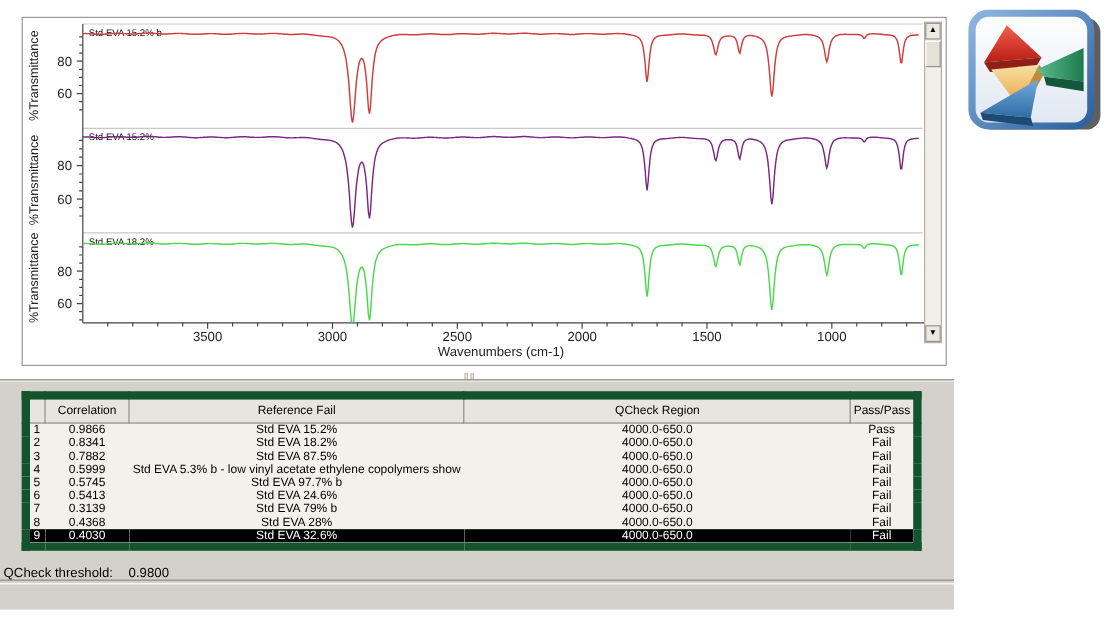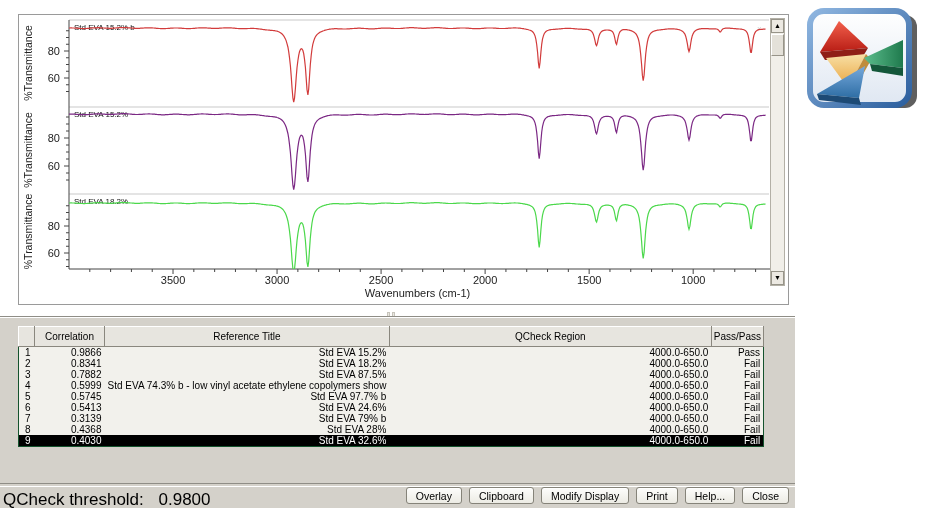--- a/index.html
+++ b/index.html
@@ -40,41 +40,41 @@
   }
   
   .logo{ position:absolute; left:806px; top:8px; width:114px; height:102px; }
   
   .panel{
     position:absolute; left:0; top:316px; width:795px; height:191px;
     background:#d4d1ca; border-top:1px solid #8f8d86; box-shadow:inset 0 1px 0 #ffffff;
   }
   .results-table{
     position:absolute; left:18px; top:9px; border-collapse:collapse;
-    font-size:10px; color:#000; background:#f2f1ec; border:1px solid #14532d;
+    font-size:10px; color:#000; background:#f2f1ec; border:7px solid #14532d;
     table-layout:fixed;
     padding-left:24px;
   }
   .results-table th{
     background:#e7e5df; font-weight:normal; font-size:10px; height:19px;
     border:1px solid; border-color:#ffffff #8a877e #8a877e #ffffff;
     padding:0 2px; overflow:hidden; white-space:nowrap;
   }
   .results-table td{
     height:11px; line-height:11px; padding:0 3px; white-space:nowrap;
-    overflow:hidden; text-align:right;
+    overflow:hidden; text-align:center;
   }
   .results-table td.gutter{ text-align:right; padding-right:4px; }
   .results-table tr.selected td{ background:#000000; color:#ffffff; }
   .groove{
     position:absolute; left:0; top:166px; width:100%; height:2px;
     border-top:1px solid #8f8d86; border-bottom:1px solid #ffffff;
   }
   .statusbar-text{
-    position:absolute; left:3px; top:173px; font-size:17px; color:#000;text-align:right;
+    position:absolute; left:3px; top:155px; font-size:11px; color:#000;text-align:right;
   }
   .statusbar-text .val{ margin-left:10px; }
   .button-row{
     position:absolute; right:6px; top:170px; display:flex; gap:7px;
   }
   .btn{
     height:17px; font-size:10.5px; padding:0 9px; color:#000;
     font-family:"Liberation Sans", sans-serif;
     background:linear-gradient(#fdfdfb,#ecebe4); border:1px solid #858379;
     border-radius:3px; box-shadow:inset 0 1px 0 #fff; cursor:default;
@@ -246,21 +246,21 @@
         <col style="width:16px">
           <col style="width:70px">
           <col style="width:262px">
         <col style="width:322px">
           <col style="width:52px">
       </colgroup>
       <thead>
           <tr id="results-head">
             <th></th>
             <th>Correlation</th>
-            <th>Reference Title</th>
+            <th>Reference Fail</th>
             <th>QCheck Region</th>
             <th>Pass/Pass</th>
           </tr>
         </thead>
       <tbody id="results-body">
           <tr>
             <td class="gutter">1</td>
             <td>0.9866</td>
             <td>Std EVA 15.2%</td>
             <td>4000.0-650.0</td>
@@ -276,21 +276,21 @@
           <tr>
             <td class="gutter">3</td>
             <td>0.7882</td>
             <td>Std EVA 87.5%</td>
             <td>4000.0-650.0</td>
             <td>Fail</td>
           </tr>
           <tr>
             <td class="gutter">4</td>
             <td>0.5999</td>
-            <td>Std EVA 74.3% b - low vinyl acetate ethylene copolymers show</td>
+            <td>Std EVA 5.3% b - low vinyl acetate ethylene copolymers show</td>
             <td>4000.0-650.0</td>
             <td>Fail</td>
           </tr>
           <tr>
             <td class="gutter">5</td>
             <td>0.5745</td>
             <td>Std EVA 97.7% b</td>
             <td>4000.0-650.0</td>
             <td>Fail</td>
           </tr>
@@ -322,23 +322,15 @@
             <td>4000.0-650.0</td>
             <td>Fail</td>
           </tr>
         </tbody>
     </table>
     <div class="groove"></div>
     <div class="statusbar-text">
       <span>QCheck threshold:</span>
       <span class="val">0.9800</span>
     </div>
-    <div class="button-row" id="button-row">
-        <button class="btn">Overlay</button>
-        <button class="btn">Clipboard</button>
-        <button class="btn">Modify Display</button>
-        <button class="btn">Print</button>
-        <button class="btn">Help...</button>
-        <button class="btn">Close</button>
-      </div>
   </div>
 
 </div>
 
 </body></html>

